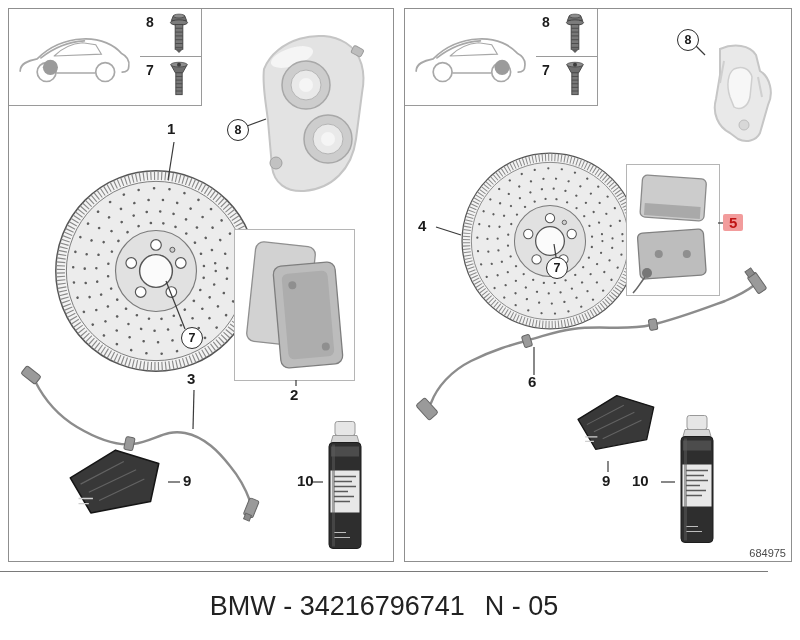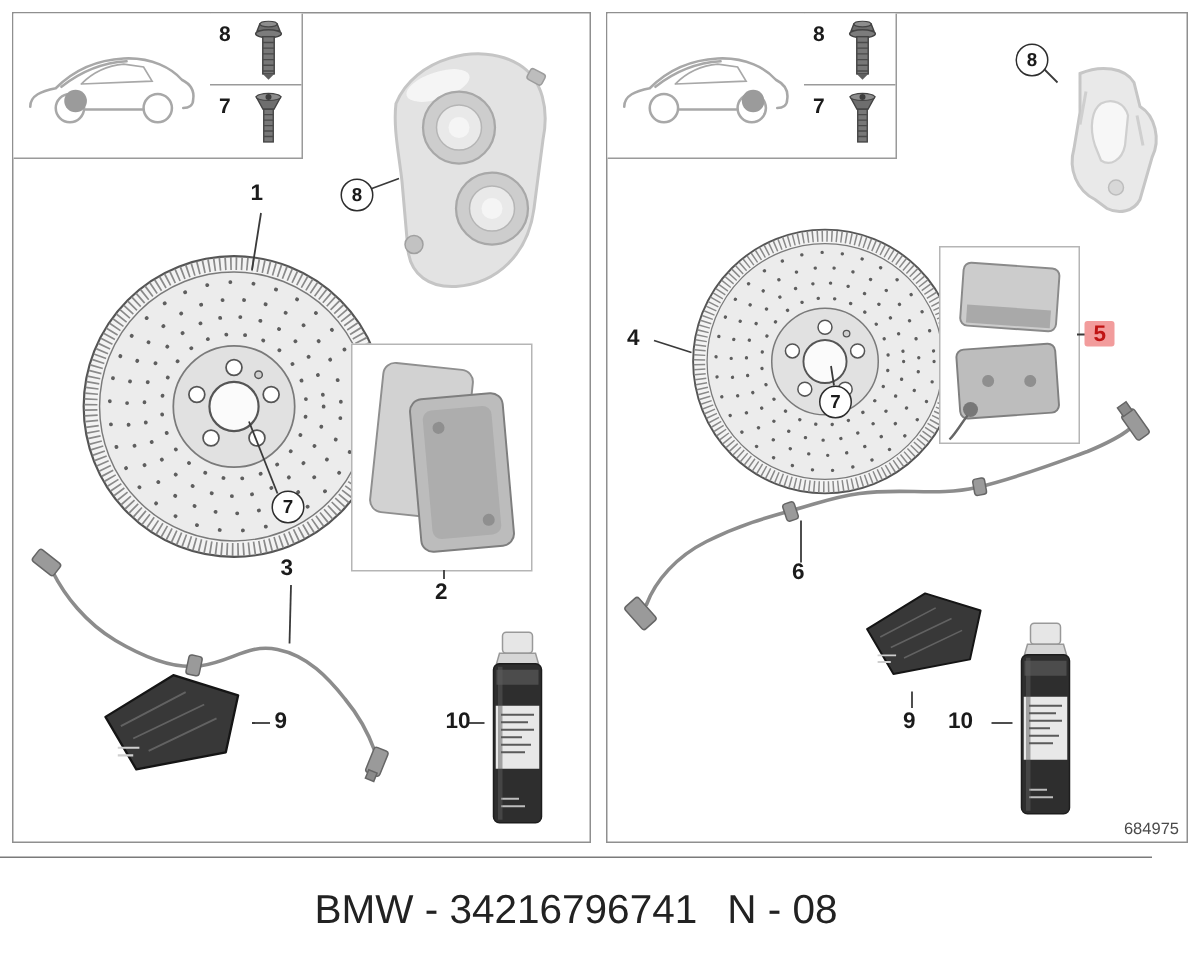--- a/index.html
+++ b/index.html
@@ -282,16 +282,16 @@
     <span class="num" style="left:227px;top:464px">10</span>
     <svg class="illus" style="left:272px;top:404px" width="40" height="133" viewBox="0 0 40 130">
       <use href="#sym-can"></use>
     </svg>
 
     <span class="doc-number">684975</span>
   </div>
 
   <div class="footer">
     <span>BMW - 34216796741</span>
-    <span>N - 08</span>
+    <span>N - 05</span>
   </div>
 
 </div>
 
 </body></html>

